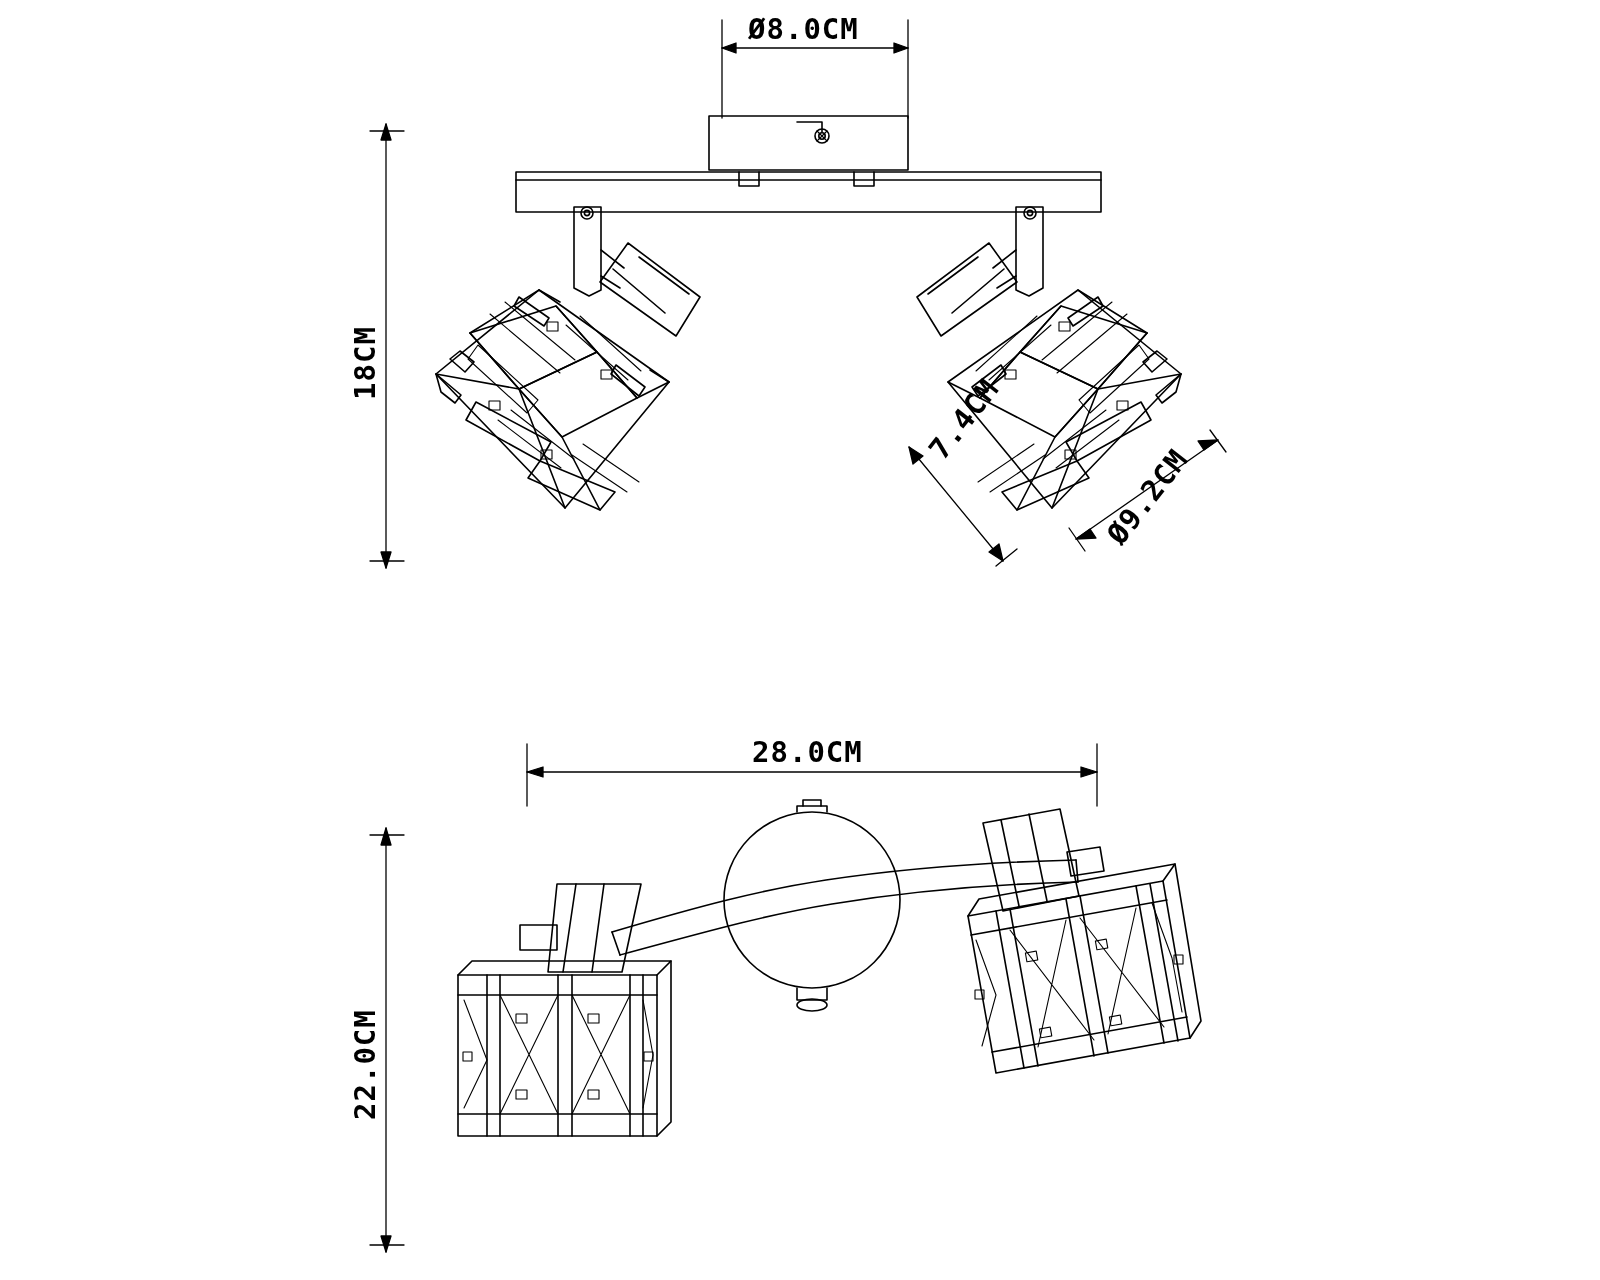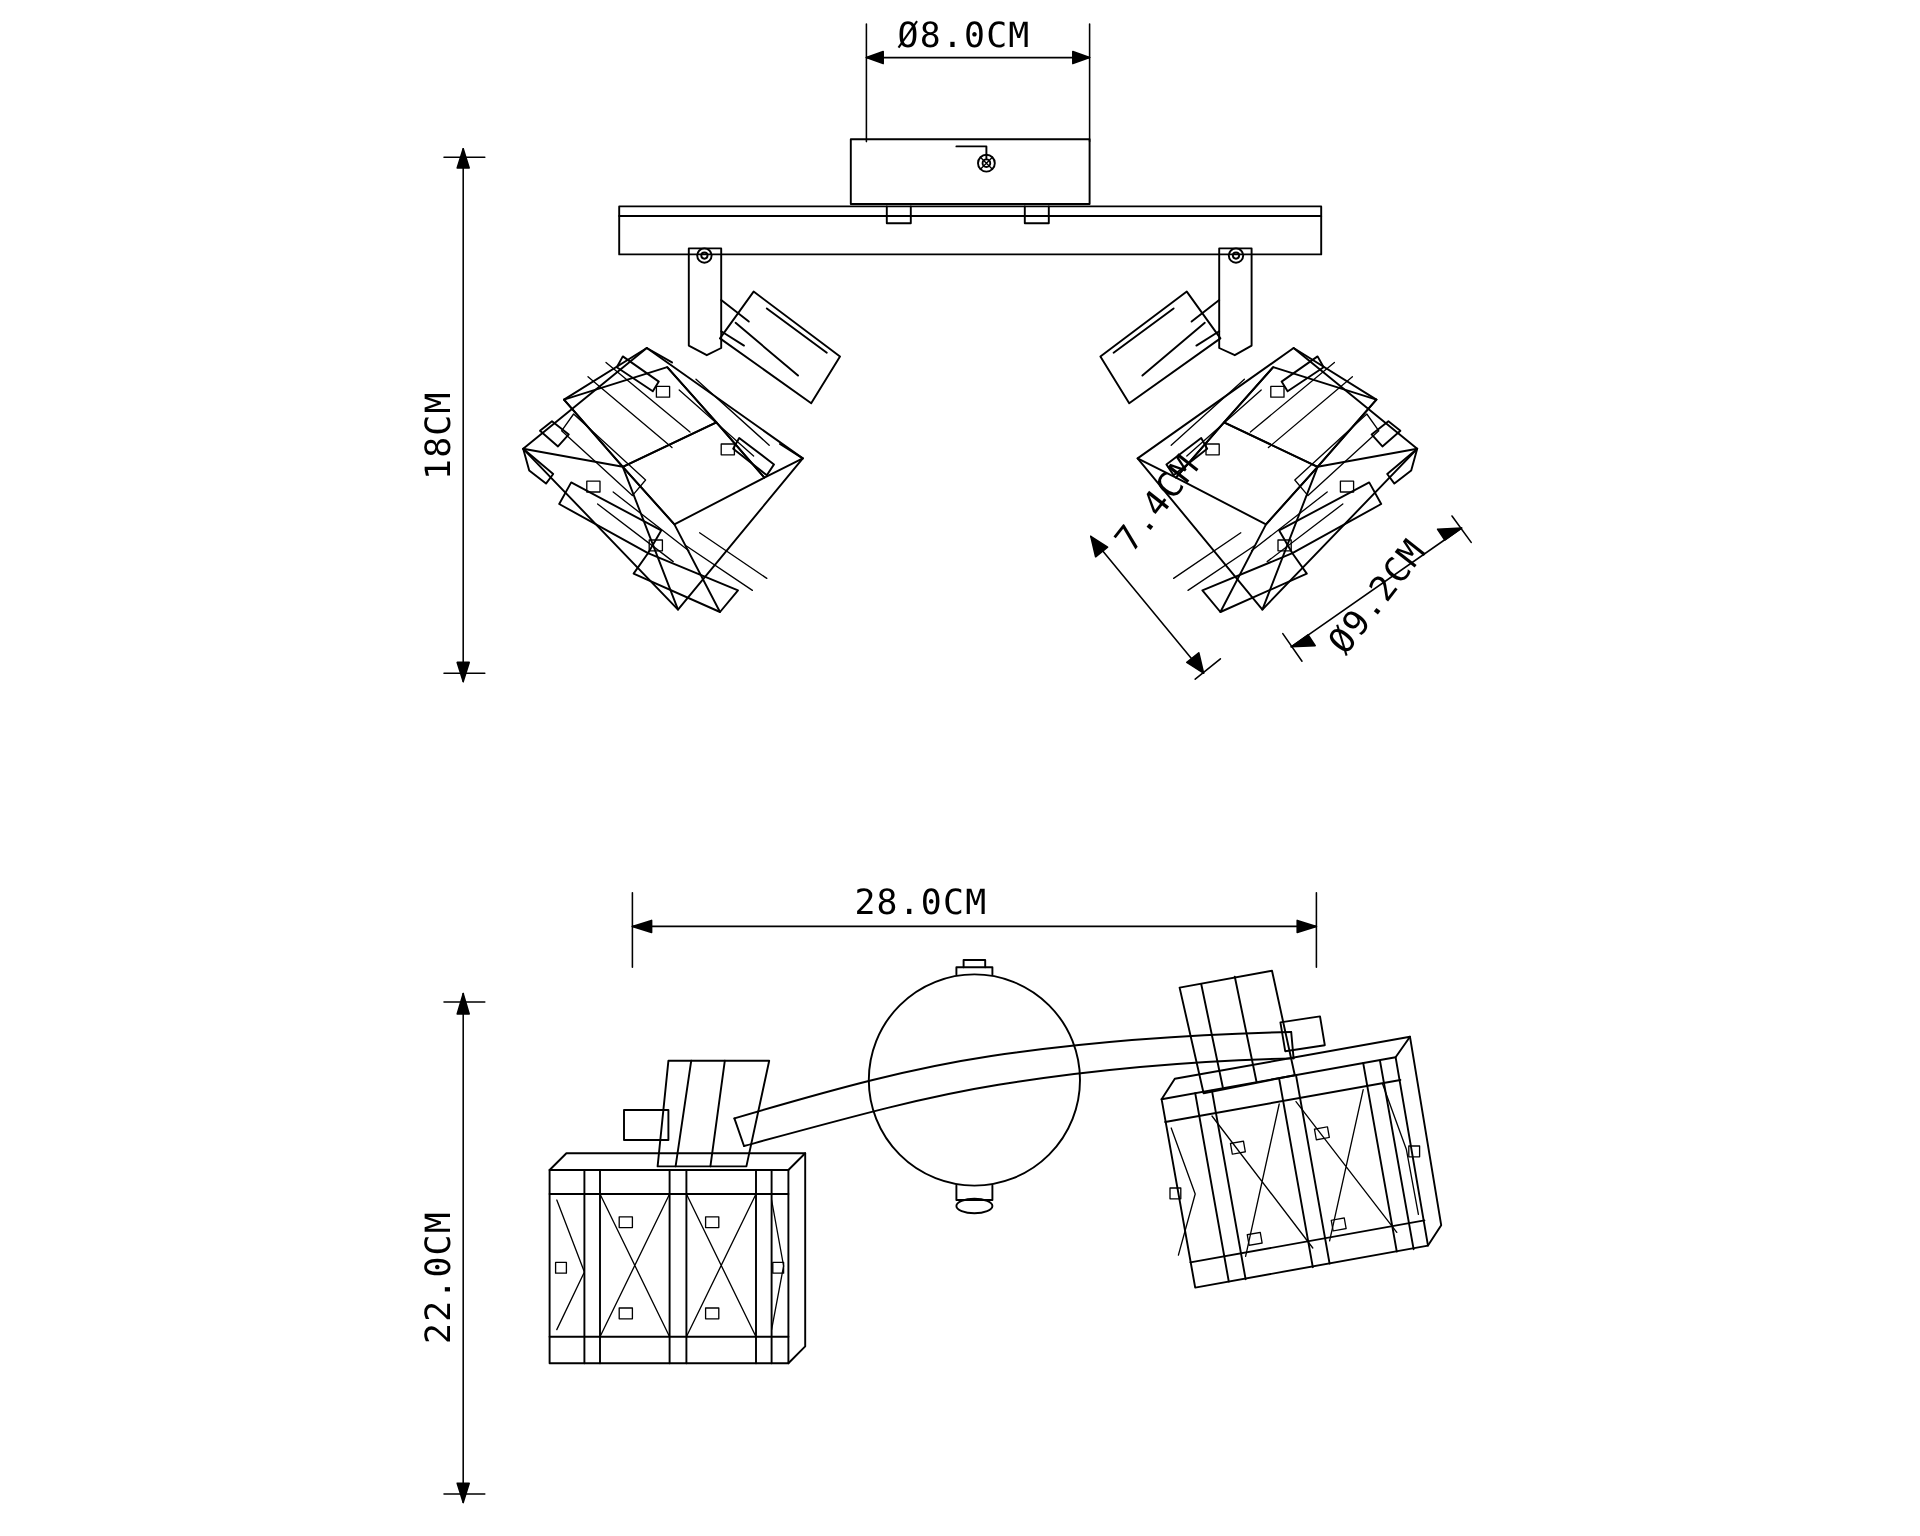--- a/index.html
+++ b/index.html
@@ -12,20 +12,21 @@
     height: 1280px;
     font-family: "DejaVu Sans Mono", monospace;
     overflow: hidden;
     position: relative;
   }
   #sheet {
     position: absolute;
     left: 0; top: 0;
     width: 1600px;
     height: 1280px;
+    font-weight: bold;
   }
   .dim-label {
     position: absolute;
     font-family: "DejaVu Sans Mono", monospace;
     font-size: 29px;
     letter-spacing: 1px;
     color: #000000;
     white-space: nowrap;
   }
   .rot90 {
@@ -274,17 +275,17 @@
   </svg>
 
   <div class="dim-label" style="left:748px; top:12px;">Ø8.0CM</div>
 
   <div class="dim-label rot90" style="left:348px; top:400px;">18CM</div>
 
   <div class="dim-label rot-diag" style="left:922px; top:445px;">7.4CM</div>
 
   <div class="dim-label rot-diag" style="left:1100px; top:530px;">Ø9.2CM</div>
 
-  <div class="dim-label" style="left:712px; top:735px;">28.0CM</div>
+  <div class="dim-label" style="left:752px; top:735px;">28.0CM</div>
 
   <div class="dim-label rot90" style="left:348px; top:1120px;">22.0CM</div>
 
 </div>
 
 </body></html>

